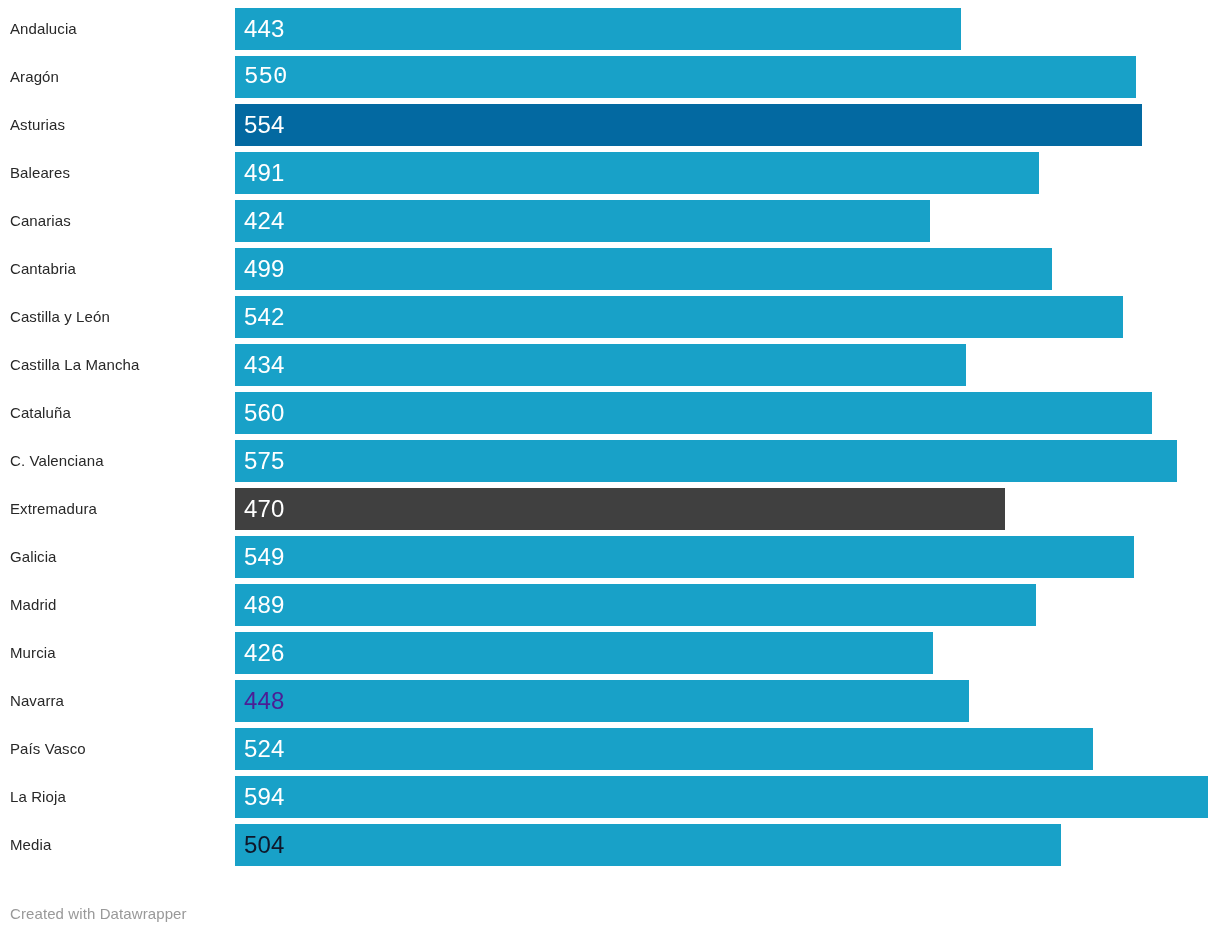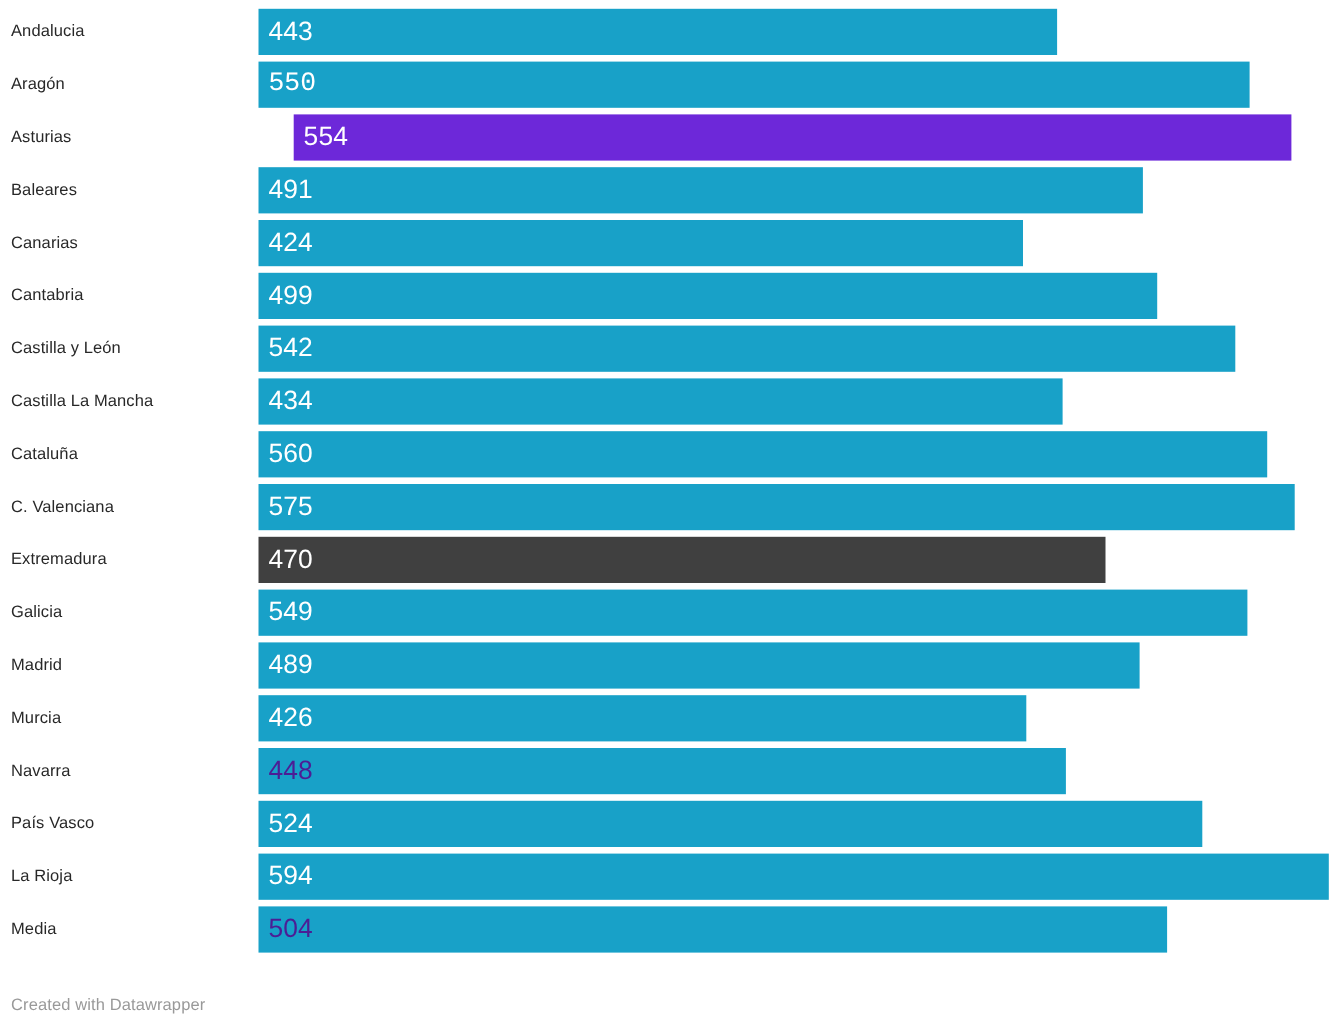--- a/index.html
+++ b/index.html
@@ -104,21 +104,21 @@
         <div class="bar-label">Aragón</div>
         <div class="bar-track">
           <div class="bar-fill" style="width: 900.926px; background: rgb(24, 161, 200);">
             <div class="bar-value" style="color: rgb(255, 255, 255); font-family: Liberation Mono, monospace;">550</div>
           </div>
         </div>
       </div>
       <div class="bar-row">
         <div class="bar-label">Asturias</div>
         <div class="bar-track">
-          <div class="bar-fill" style="width: 907.478px; background: #6d28d9; margin-left: 32px;">
+          <div class="bar-fill" style="width: 907.478px; background: #0369a1;">
             <div class="bar-value" style="color: rgb(255, 255, 255);">554</div>
           </div>
         </div>
       </div>
       <div class="bar-row">
         <div class="bar-label">Baleares</div>
         <div class="bar-track">
           <div class="bar-fill" style="width: 804.281px; background: rgb(24, 161, 200);">
             <div class="bar-value" style="color: rgb(255, 255, 255);">491</div>
           </div>
@@ -225,21 +225,21 @@
         <div class="bar-track">
           <div class="bar-fill" style="width: 973px; background: rgb(24, 161, 200);">
             <div class="bar-value" style="color: rgb(255, 255, 255);">594</div>
           </div>
         </div>
       </div>
       <div class="bar-row">
         <div class="bar-label">Media</div>
         <div class="bar-track">
           <div class="bar-fill" style="width: 825.576px; background: rgb(24, 161, 200);">
-            <div class="bar-value" style="color: #4c1d95;">504</div>
+            <div class="bar-value" style="color: #0f172a;">504</div>
           </div>
         </div>
       </div>
     </div>
 
   <div id="chart-footer">Created with Datawrapper</div>
 
 </div>
 
 </body></html>

